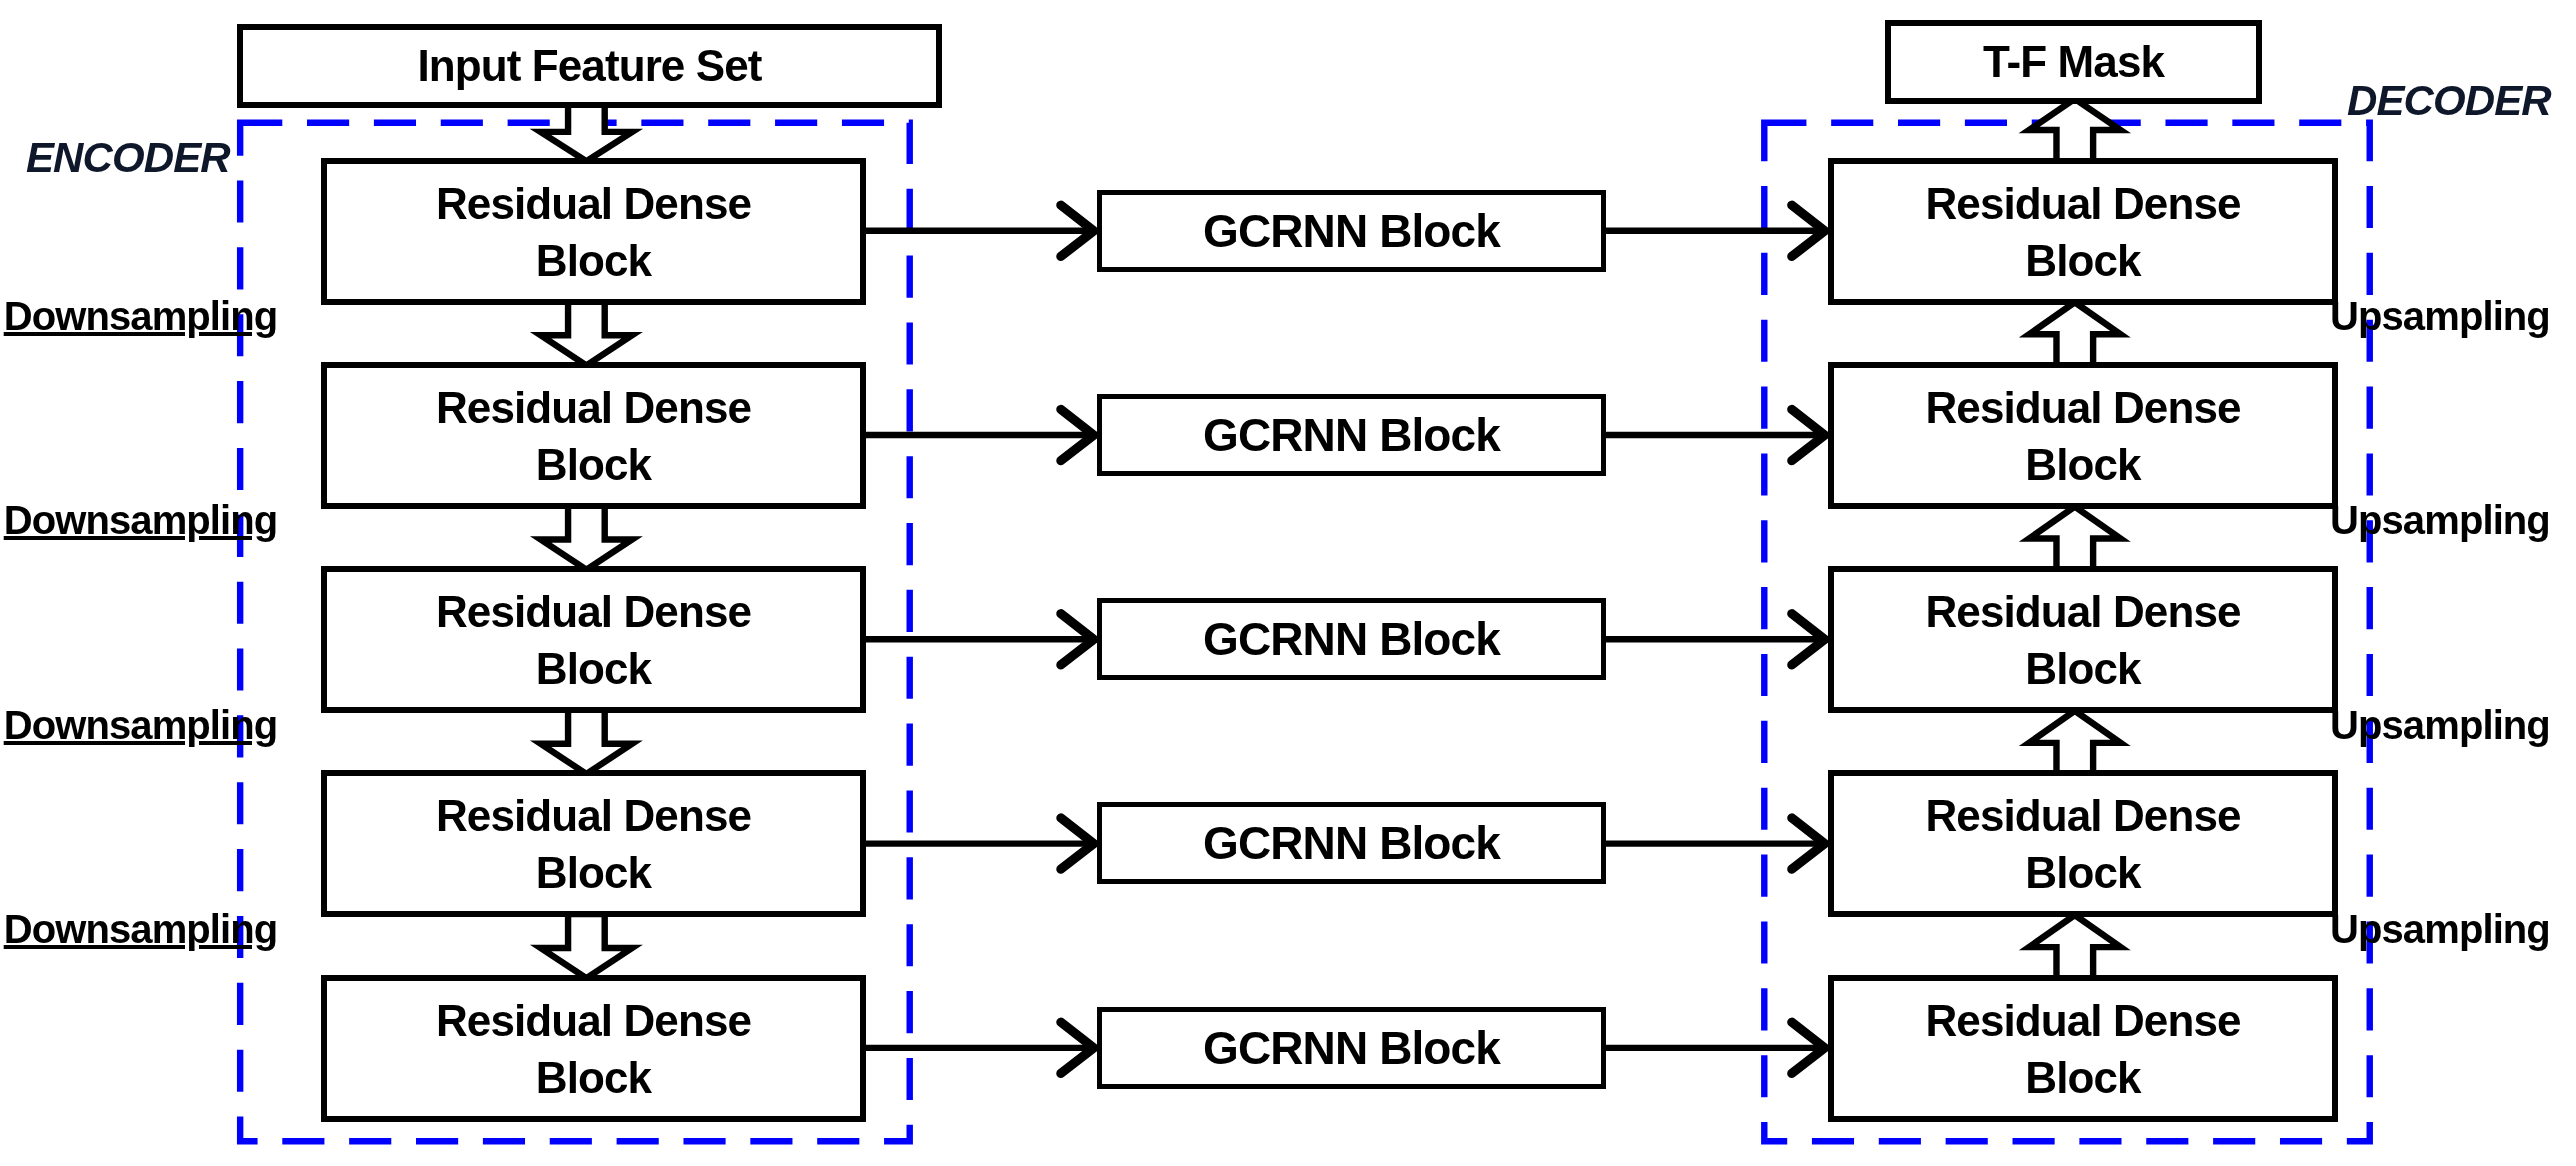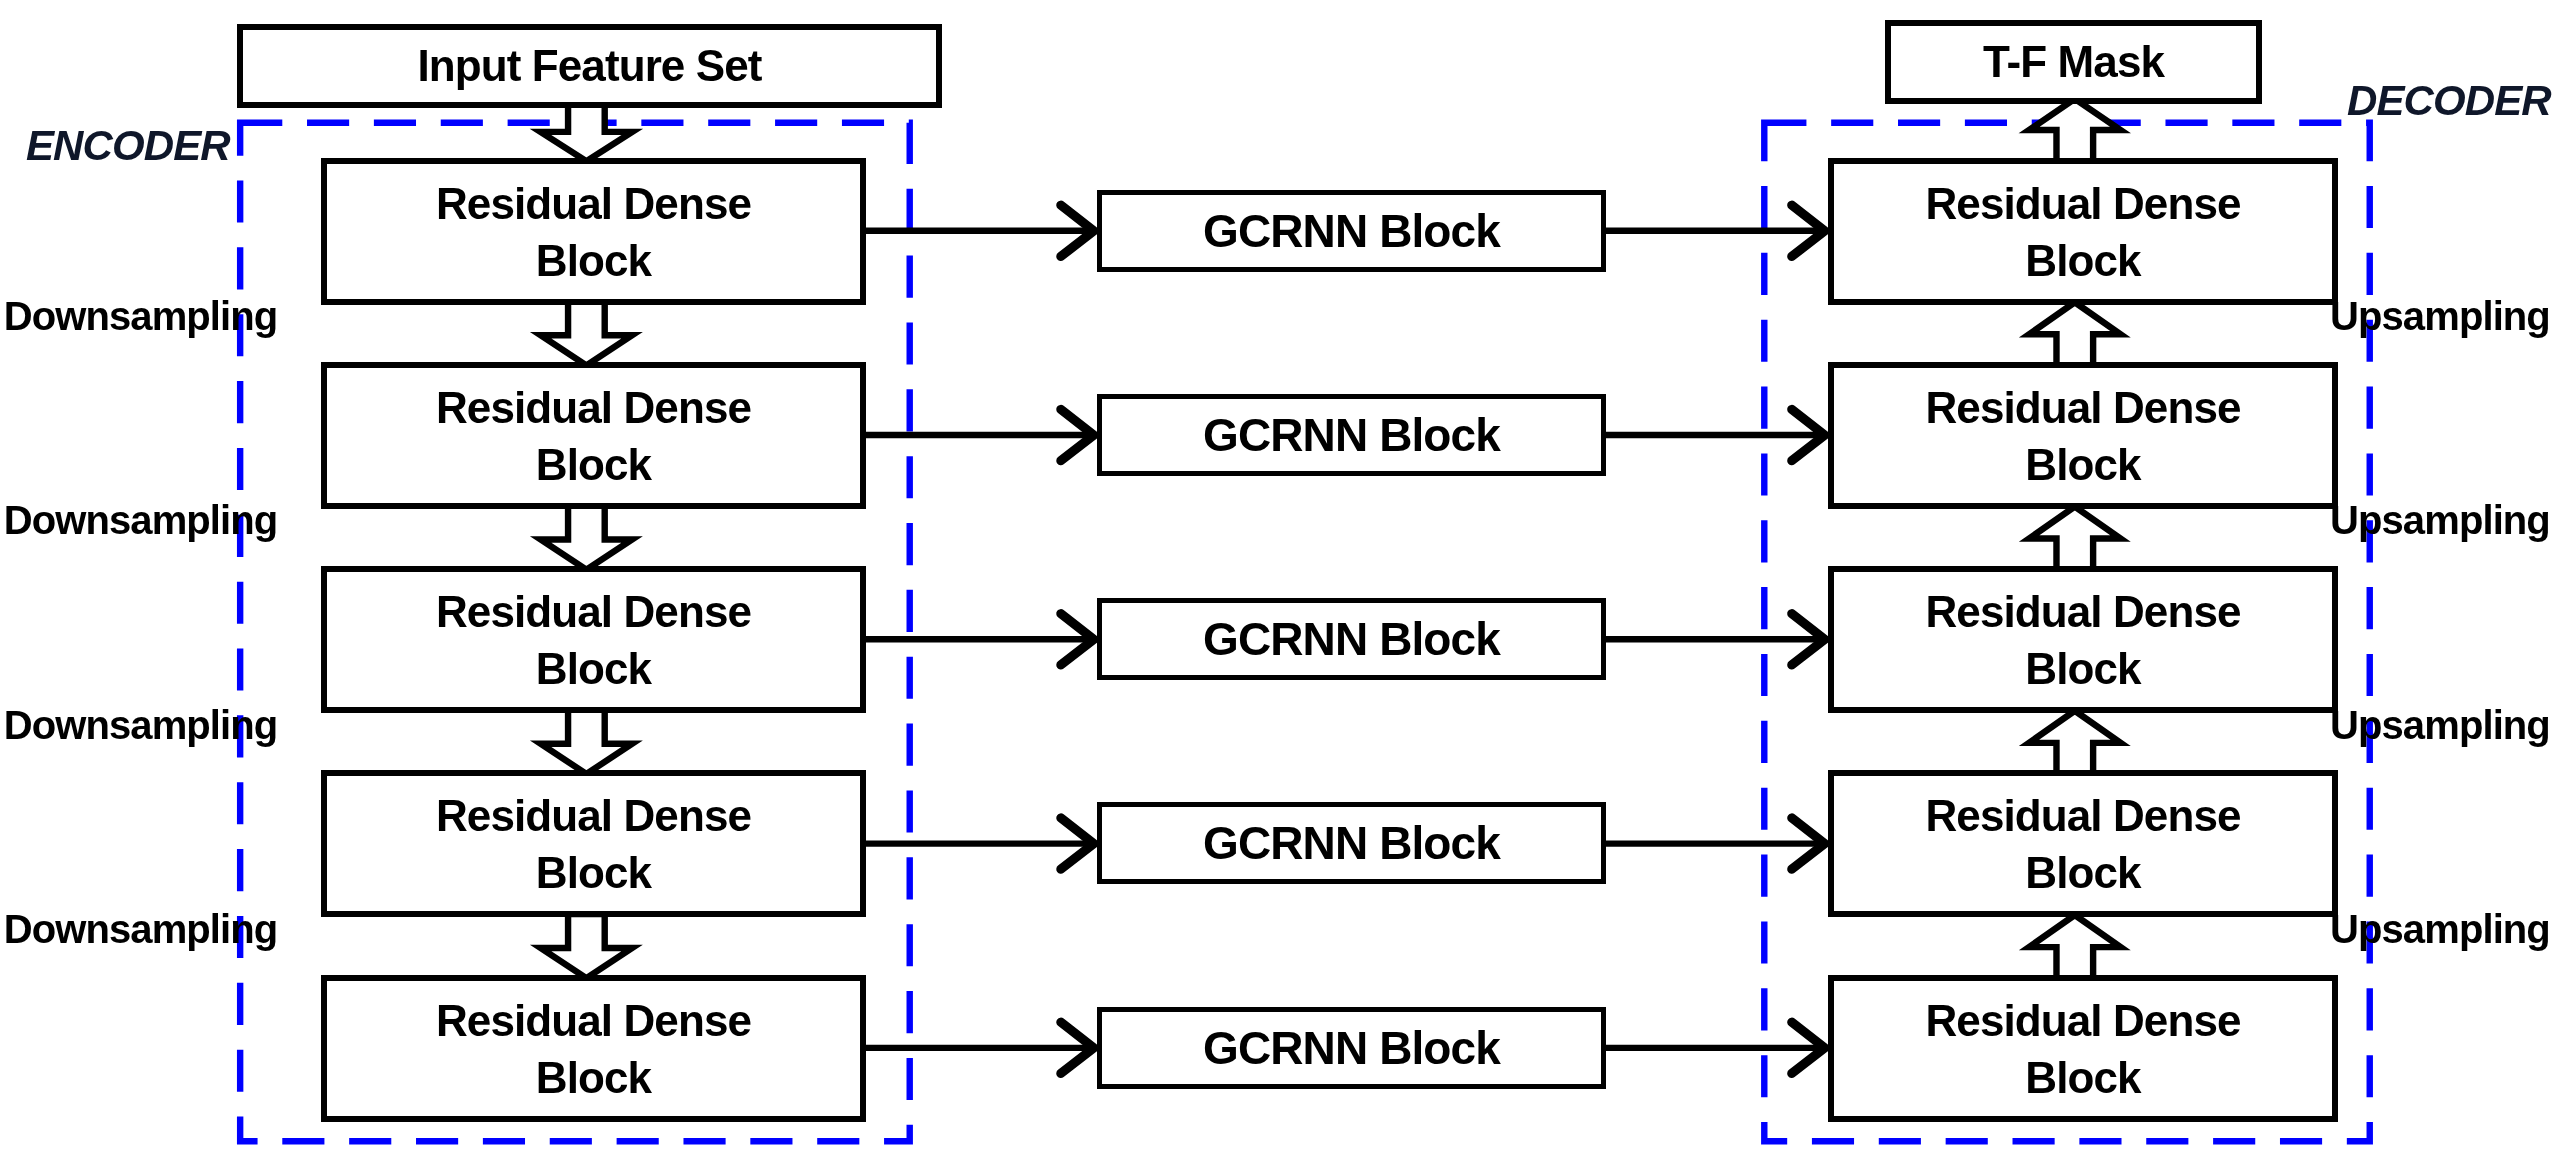--- a/index.html
+++ b/index.html
@@ -59,21 +59,21 @@
     font-size: 42px;
     font-weight: bold;
     color: #0f172a;
     letter-spacing: -0.9px;
     white-space: nowrap;
     font-style: italic;
   }
   .r1 { top: 158px; } .r2 { top: 362px; } .r3 { top: 566px; } .r4 { top: 770px; } .r5 { top: 975px; }
   .g1 { top: 190px; } .g2 { top: 394px; } .g3 { top: 598px; } .g4 { top: 802px; } .g5 { top: 1007px; }
   .gap1 { top: 294px; } .gap2 { top: 498px; } .gap3 { top: 703px; } .gap4 { top: 907px; }
-  .down-label { left: 3.7px; }
+  .down-label { left: 3.7px; text-decoration: underline; }
   .up-label { left: 2330px; text-align: center; }
 </style>
 </head>
 <body>
 
 <div id="canvas">
 
   <svg id="connectors" viewBox="0 0 2812 1273" xmlns="http://www.w3.org/2000/svg">
 
     <rect x="262" y="134" width="731" height="1112" fill="none" stroke="#0000ff" stroke-width="7" stroke-dasharray="46 27"></rect>
@@ -134,21 +134,21 @@
     </g>
   </svg>
 
   <div class="box io-box" style="left:237px; top:24px; width:705px; height:84px;">
     <span>Input Feature Set</span>
   </div>
   <div class="box io-box" style="left:1885px; top:20px; width:377px; height:84px;">
     <span>T-F Mask</span>
   </div>
 
-  <div class="region-label" style="left:26px; top:122px;">ENCODER</div>
+  <div class="region-label" style="left:26px; top:134px;">ENCODER</div>
   <div class="region-label" style="left:2347px; top:77px;">DECODER</div>
 
   <div class="box rdb r1">
     <span class="wrap">Residual Dense Block</span>
   </div>
   <div class="box rdb r2">
     <span class="wrap">Residual Dense Block</span>
   </div>
   <div class="box rdb r3">
     <span class="wrap">Residual Dense Block</span>

